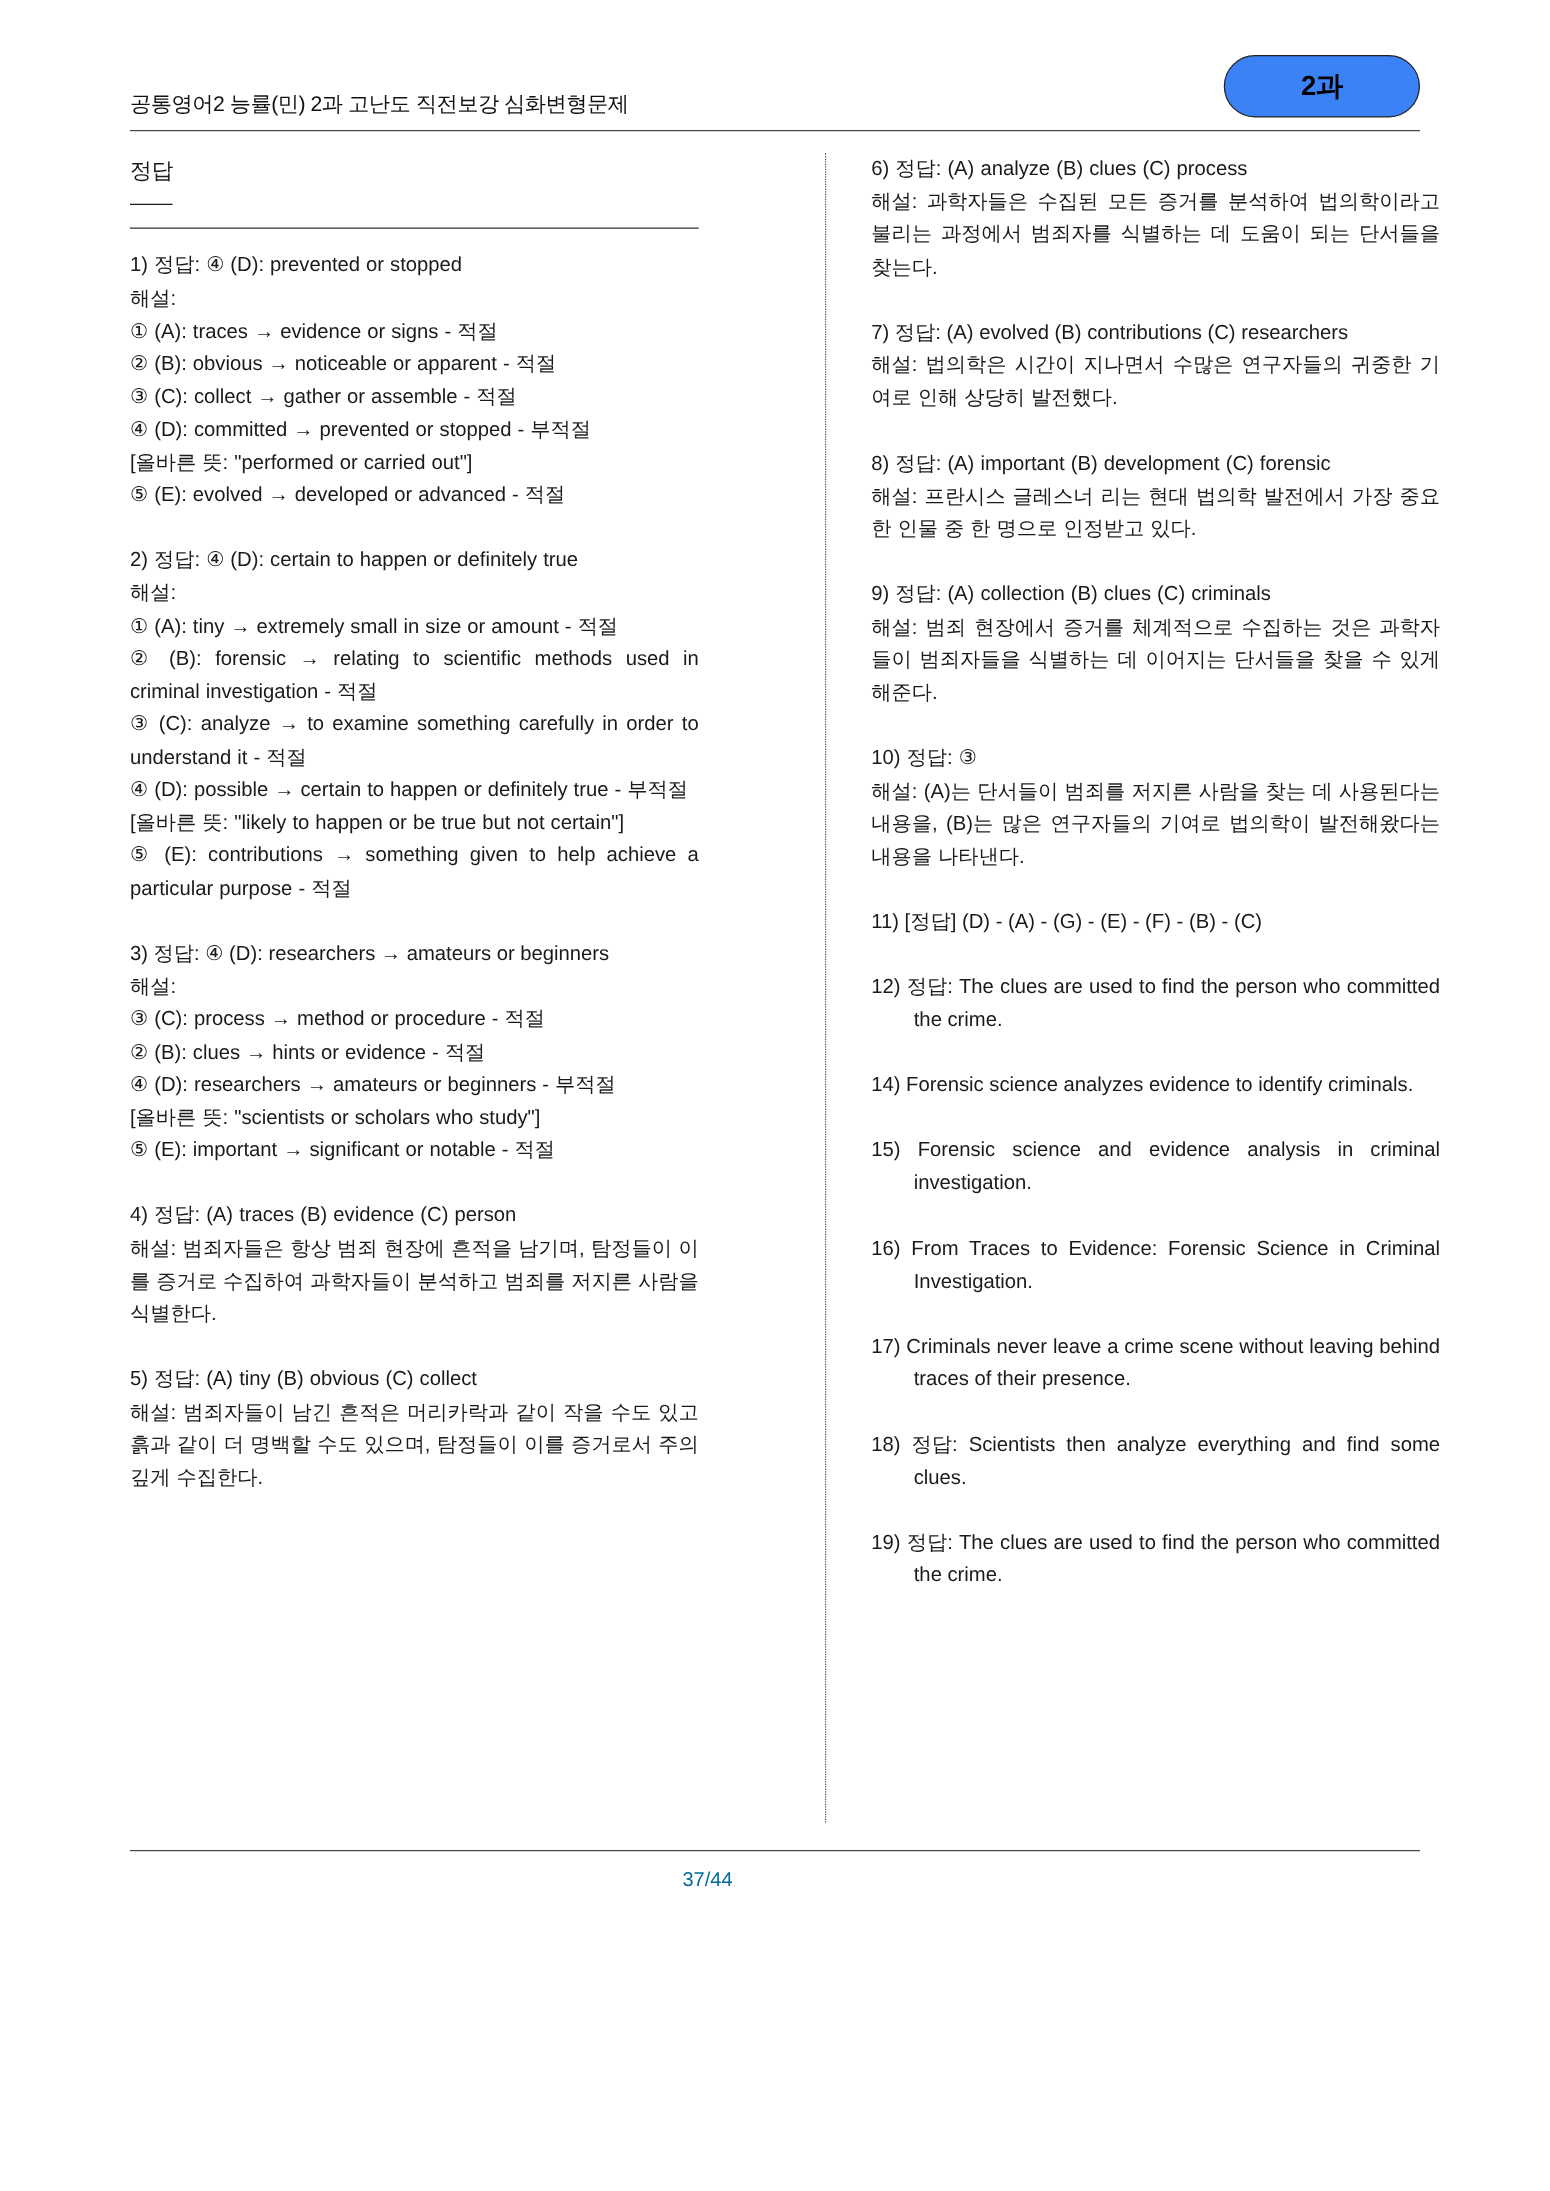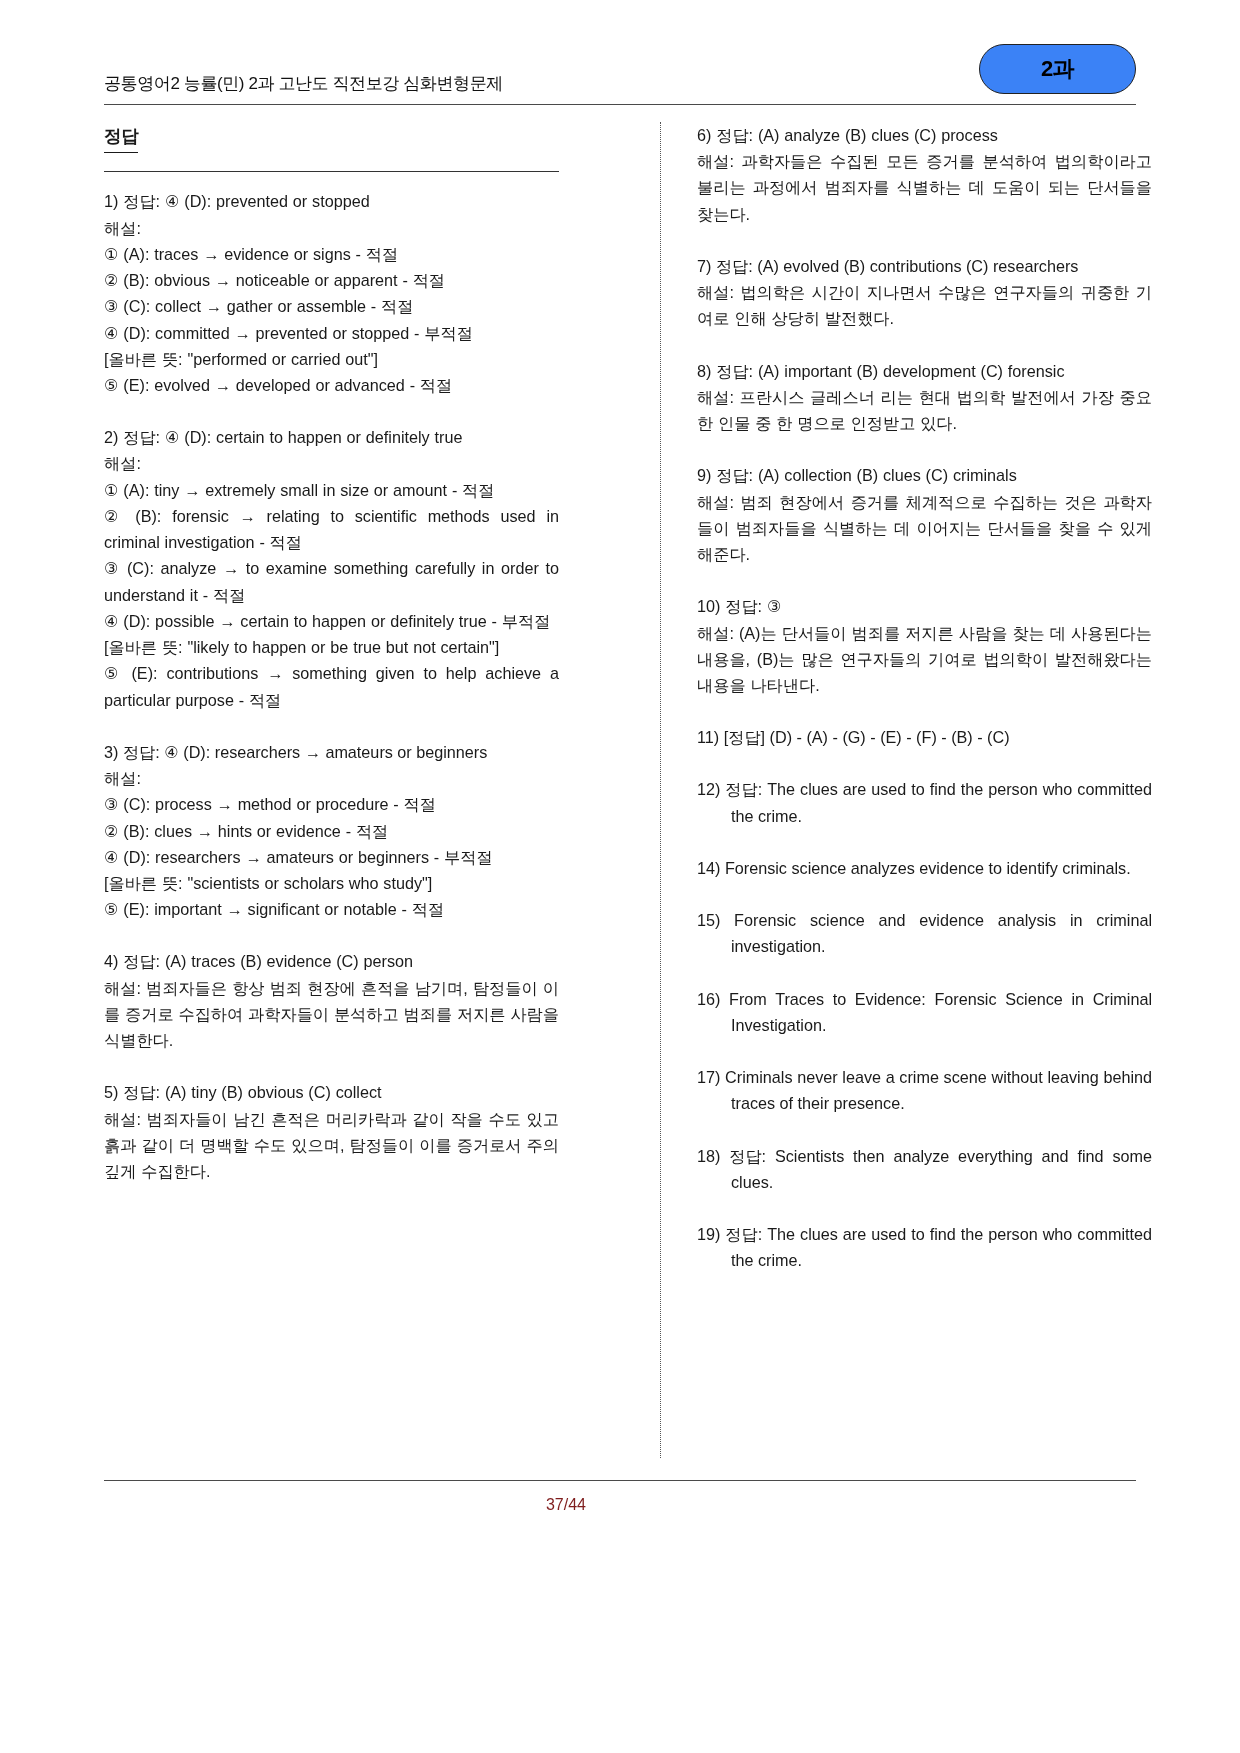--- a/index.html
+++ b/index.html
@@ -95,25 +95,25 @@
     left: 556px;
     top: 0;
     width: 0;
     height: 1336px;
     border-left: 1.4px dotted #555;
   }
 
   
   .answers-head {
     font-size: 17.5px;
-    font-weight: bold;
+    font-weight: normal;
     letter-spacing: -0.3px;
     display: inline-block;
     border-bottom: 1.6px solid #1a1a1a;
-    padding-bottom: 2px;
+    padding-bottom: 13px;
     margin: 0 0 6px 0;
     text-align: center;
   }
   .head-rule {
     width: 100%;
     height: 0;
     border-top: 1.1px solid #333;
     margin: 12px 0 16px 0;
   }
 
@@ -146,21 +146,21 @@
     height: 0;
     border-top: 1.2px solid #4a4a4a;
   }
   .footer-page {
     position: absolute;
     left: 0;
     top: 1496px;
     width: 1132px;
     text-align: center;
     font-size: 16px;
-    color: #7f1d1d;
+    color: #0369a1;
   }
 </style>
 </head>
 <body>
 
 <div class="page">
 
   <div class="header">
     <div class="header-title">공통영어2 능률(민) 2과 고난도 직전보강 심화변형문제</div>
     <div class="lesson-badge">

